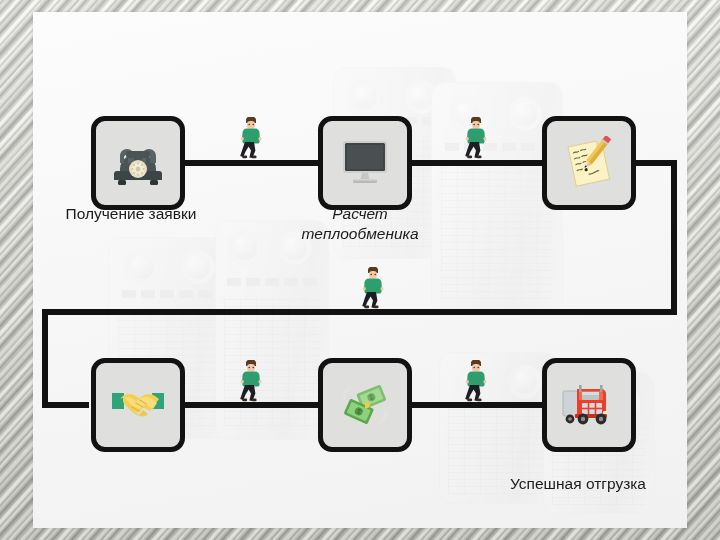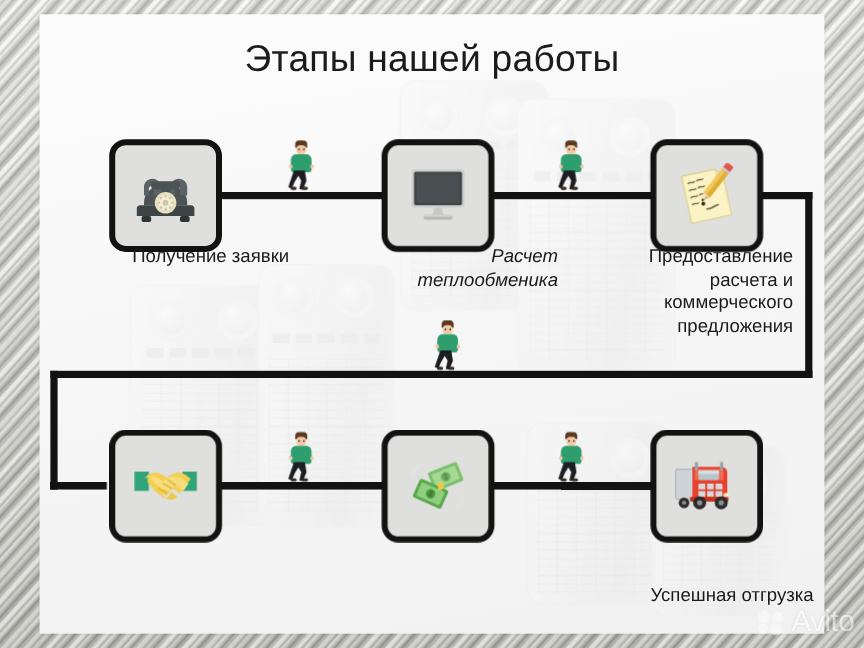--- a/index.html
+++ b/index.html
@@ -65,21 +65,21 @@
 
   
   .box{
     position:absolute;width:84px;height:84px;border-radius:14px;
     background:#dfdfdd;border:5px solid #121212;
     z-index:9;display:flex;align-items:center;justify-content:center;
   }
 
   
   .cap{
-    position:absolute;z-index:11;text-align:right;color:#1b1b1b;
+    position:absolute;z-index:11;text-align:center;color:#1b1b1b;
     font-size:15.5px;line-height:19.5px;white-space:pre-line;
   }
 
   
   .walker{position:absolute;z-index:10;width:26px;height:42px;}
 
   
   #avito{
     position:absolute;right:8px;bottom:7px;z-index:13;
     display:flex;align-items:center;gap:4px;opacity:.55;
@@ -126,21 +126,20 @@
         <div class="port" style="left:68px;top:12px;"></div>
         <div class="plate"></div>
       </div>
       <div class="hx" style="left:510px;top:360px;width:110px;height:140px;">
         <div class="port" style="left:14px;top:12px;"></div>
         <div class="port" style="left:62px;top:12px;"></div>
         <div class="plate"></div>
       </div>
     </div>
 
-    <div id="title">Этапы нашей работы</div>
 
     <div class="ln" style="left:147px;top:148px;width:142px;height:6px;"></div>
     <div class="ln" style="left:373px;top:148px;width:140px;height:6px;"></div>
 
     <div class="ln" style="left:598px;top:148px;width:46px;height:6px;"></div>
     <div class="ln" style="left:638px;top:148px;width:6px;height:155px;"></div>
     <div class="ln" style="left:9px;top:297px;width:635px;height:6px;"></div>
     <div class="ln" style="left:9px;top:297px;width:6px;height:99px;"></div>
     <div class="ln" style="left:9px;top:390px;width:47px;height:6px;"></div>
 
@@ -207,24 +206,20 @@
           <rect x="30" y="4" width="7" height="26" fill="#f2c75a"></rect>
           <rect x="33.5" y="4" width="3.5" height="26" fill="#e0ae36"></rect>
           <path d="M30 30h7l-3.5 7z" fill="#f3e2c0"></path>
           <path d="M33.5 30h3.5l-3.5 7z" fill="#d9c49c"></path>
           <path d="M32.3 34.6h2.4l-1.2 2.4z" fill="#2e2a18"></path>
           <rect x="30" y="-2" width="7" height="6" rx="1" fill="#e4534b"></rect>
           <rect x="30" y="3" width="7" height="2" fill="#c9c9c9"></rect>
         </g>
       </svg>
     </div>
-    <div class="cap" style="left:448px;top:192px;width:180px;">Предоставление
-расчета и
-коммерческого
-предложения</div>
 
     <div class="box" style="left:58px;top:346px;">
       <svg width="56" height="44" viewBox="0 0 56 44">
         <path d="M2 10h12v16H2z" fill="#2fa47a"></path>
         <path d="M42 10h12v16H42z" fill="#2fa47a"></path>
         <path d="M13 13c3-2 7-3 11-1l5 3 5-3c4-2 8-1 11 1l4 3-9 12-7-4-4 6-9-3-7-8z" fill="#f4cf4e"></path>
         <path d="M13 13l8 9 9 4 6-5 7 5 4-6-5-4c-3-2-7-3-11-1l-5 3-5-3c-4-2-8-1-11 1z" fill="#f7dd7d"></path>
         <g stroke="#e0b93a" stroke-width="1.4" fill="none" stroke-linecap="round">
           <path d="M22 24l7 4"></path>
             <path d="M26 20l7 4"></path>
@@ -277,21 +272,21 @@
         <rect x="43" y="29" width="4" height="4" rx="1" fill="#fff3c4"></rect>
         <rect x="15" y="32" width="32" height="4" rx="1" fill="#c0331f"></rect>
         <circle cx="23" cy="37" r="5.4" fill="#2b2b2b"></circle>
         <circle cx="23" cy="37" r="2.2" fill="#8d8d8d"></circle>
         <circle cx="41" cy="37" r="5.4" fill="#2b2b2b"></circle>
         <circle cx="41" cy="37" r="2.2" fill="#8d8d8d"></circle>
         <circle cx="10" cy="37" r="4.4" fill="#2b2b2b"></circle>
         <circle cx="10" cy="37" r="1.8" fill="#8d8d8d"></circle>
       </svg>
     </div>
-    <div class="cap" style="left:445px;top:462px;width:200px;margin-top:13px;">Успешная отгрузка</div>
+    <div class="cap" style="left:445px;top:462px;width:200px;">Успешная отгрузка</div>
 
     <svg class="walker" style="left:205px;top:105px;" viewBox="0 0 26 42">
       <path d="M8 3c0-2.2 2-3.6 5-3.6s5 1.4 5 3.6v3H8z" fill="#5b3a22"></path>
       <rect x="9" y="4" width="8" height="7.5" rx="3.2" fill="#f2c9a6"></rect>
       <path d="M8.6 4.2c1.2-1.6 6.6-1.6 8 0 .3-2.6-1.4-3.9-4-3.9s-4.3 1.3-4 3.9z" fill="#5b3a22"></path>
       <circle cx="11.2" cy="7.4" r=".75" fill="#3b2a1c"></circle>
       <circle cx="15.2" cy="7.4" r=".75" fill="#3b2a1c"></circle>
       <path d="M9 11.5h8c3 0 4.6 2 4.6 5v7.5c0 1.6-1 2.6-2.4 2.6H6.8c-1.4 0-2.4-1-2.4-2.6V16.5c0-3 1.6-5 4.6-5z" fill="#2f9e6e"></path>
       <path d="M19.6 15.2l2.6 5.6-2.4 1.2-2.4-5z" fill="#2f9e6e"></path>
       <path d="M6.4 15.2L3.6 21l2.4 1.2 2.6-5z" fill="#2f9e6e"></path>
@@ -361,23 +356,14 @@
       <path d="M6.4 15.2L3.6 21l2.4 1.2 2.6-5z" fill="#2f9e6e"></path>
       <rect x="20.5" y="20" width="3" height="3.4" rx="1.4" fill="#f2c9a6"></rect>
       <rect x="2.8" y="20" width="3" height="3.4" rx="1.4" fill="#f2c9a6"></rect>
       <path d="M7 25h9l1.4 8.5-3 7.5-3-.5 1.6-7-2.4-4-3 5-2.4 5.5-3-1 3-9z" fill="#1d1d24"></path>
       <rect x="4.2" y="38.6" width="5" height="2.6" rx="1.3" fill="#3a2a1e"></rect>
       <rect x="13.6" y="38.6" width="5" height="2.6" rx="1.3" fill="#3a2a1e"></rect>
     </svg>
 
   </div>
 
-  <div id="avito">
-    <svg width="24" height="22" viewBox="0 0 24 22">
-      <circle cx="6" cy="6" r="5" fill="#ffffff" opacity=".85"></circle>
-      <circle cx="17" cy="6" r="4.2" fill="#ffffff" opacity=".85"></circle>
-      <circle cx="5" cy="16" r="4.2" fill="#ffffff" opacity=".85"></circle>
-      <circle cx="16" cy="16.5" r="5" fill="#ffffff" opacity=".85"></circle>
-    </svg>
-    <span class="wm-text">Avito</span>
-  </div>
 
 </div>
 
 </body></html>

